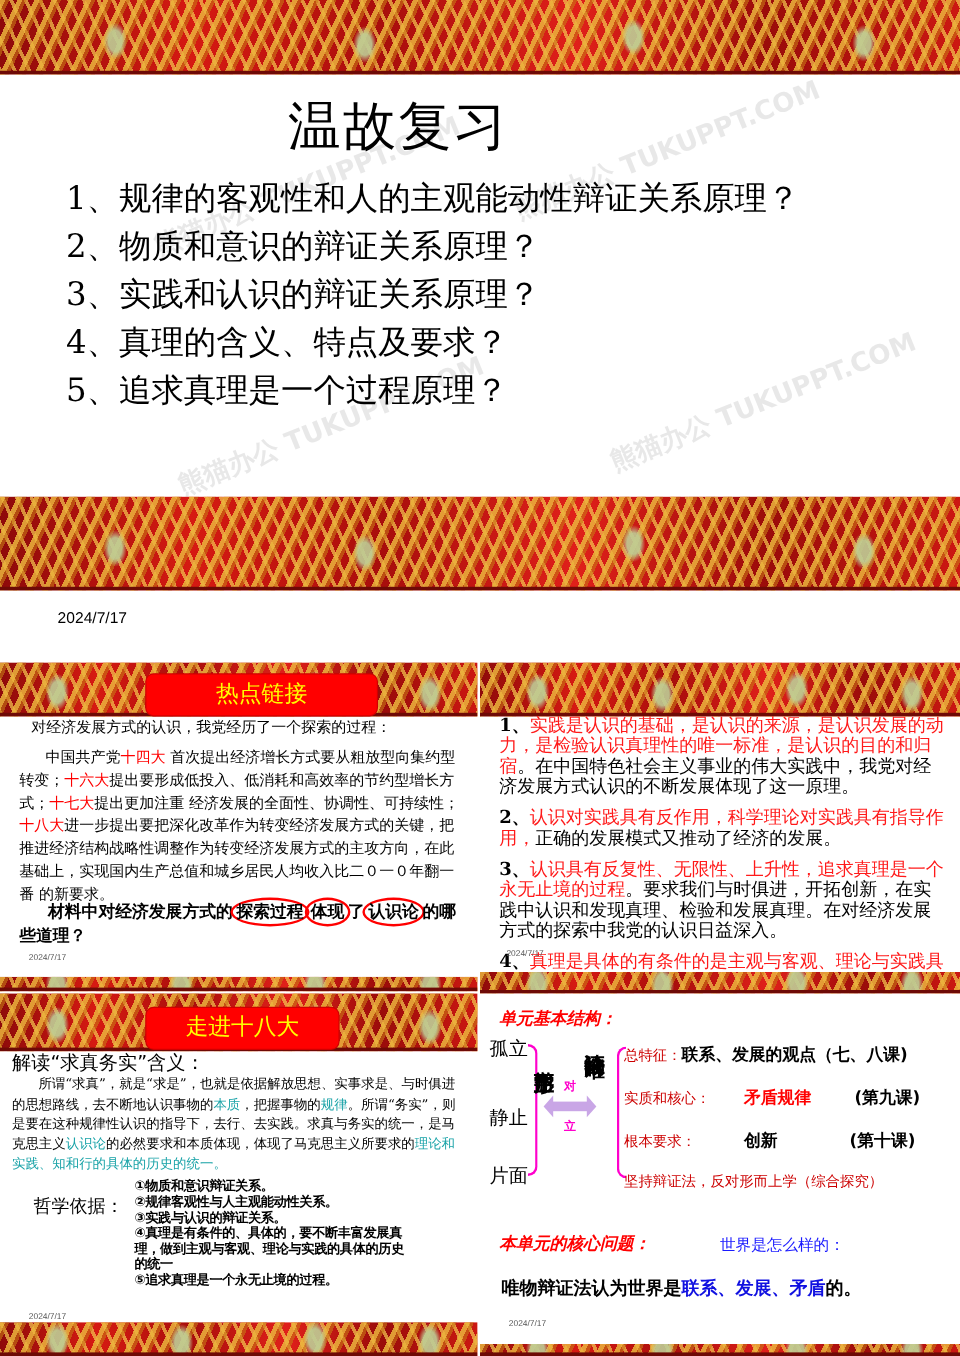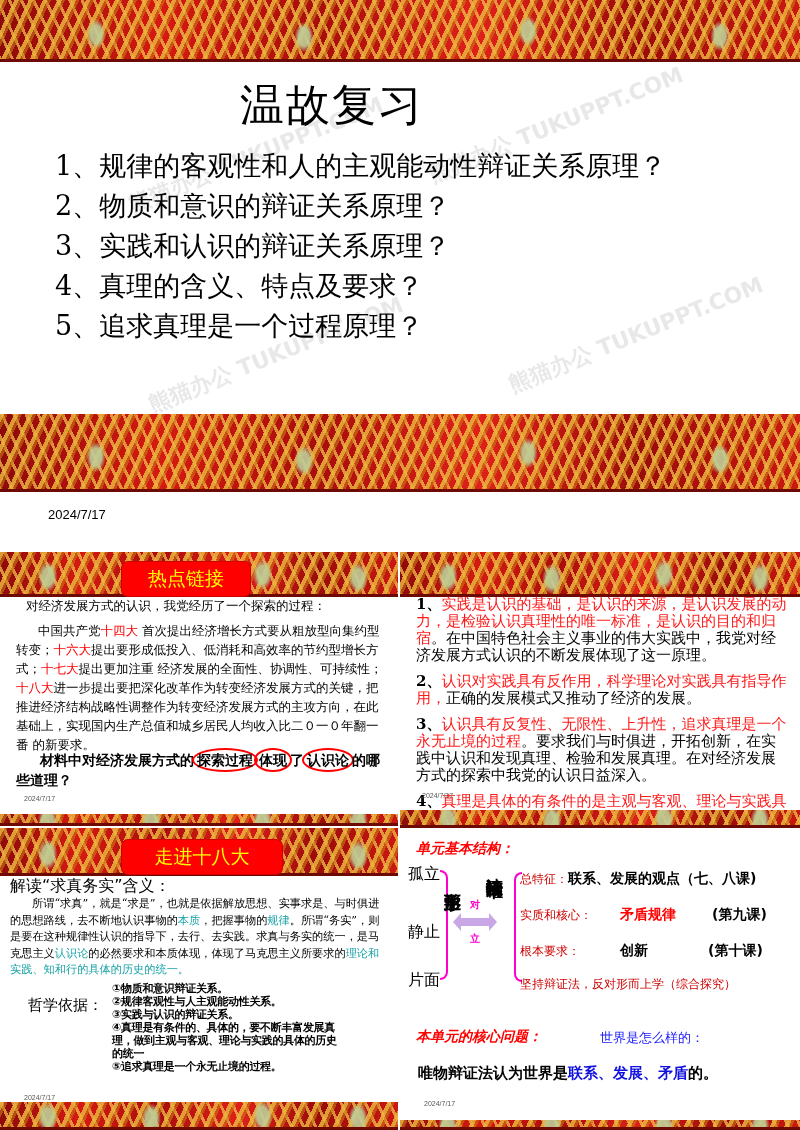--- a/index.html
+++ b/index.html
@@ -41,21 +41,21 @@
   
   .small-band { left:0; top:0; width:100%; height:45px; }
   .badge {
     position:absolute; background:#ff0000; color:#ffff00; font-family:"DejaVu Sans", sans-serif;
     font-size:19px; text-align:center; border-radius:6px; line-height:32px; height:34px;
     box-shadow:0 0 0 1px #d00000;
   }
   .small-date { position:absolute; font-size:7px; color:#555; font-family:"Liberation Sans", sans-serif; }
 
   #s2 { left:0; top:552px; width:398px; height:260px; }
-  #s2 .badge { left:122px; top:10px; width:128px; }
+  #s2 .badge { left:122px; top:10px; width:192px; }
   #s2 .body { position:absolute; left:16px; top:44px; width:370px; font-size:12.5px; line-height:19px; font-family:"DejaVu Sans", sans-serif; }
   #s2 .intro { padding-left:10px; margin-bottom:6px; }
   #s2 .para { text-indent:22px; }
   #s2 .red { color:#ff0000; }
   #s2 .question { position:absolute; left:16px; top:198px; width:375px; font-size:14px; font-weight:bold; line-height:20px; font-family:"DejaVu Sans", sans-serif; text-indent:24px; }
   #s2 .circ { display:inline-block; border:2px solid #ff0000; border-radius:50%; padding:0 3px; margin:-3px -2px; text-indent:0; }
   #s2 .small-date { left:24px; top:243px; }
 
   #s3 { left:400px; top:552px; width:400px; height:276px; }
   #s3 .small-band { height:45px; }

